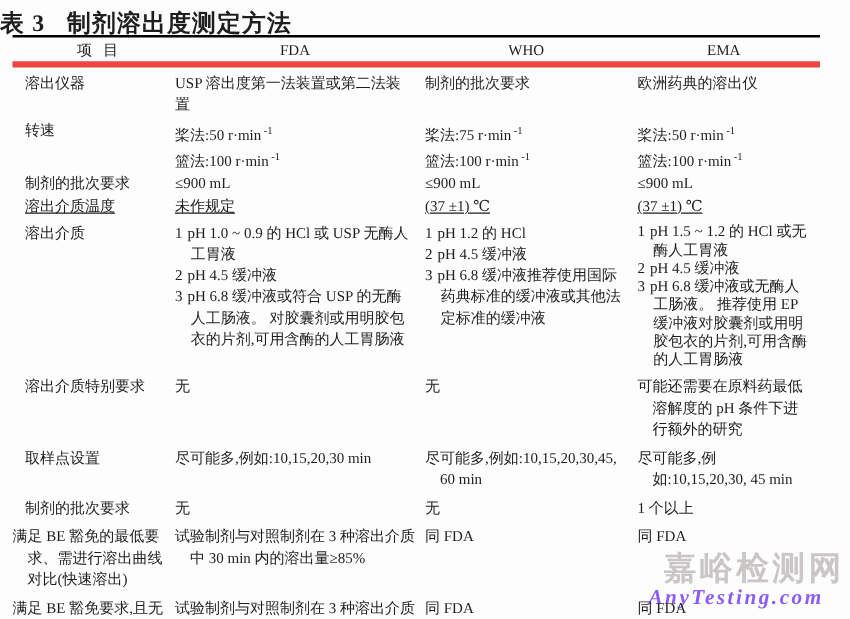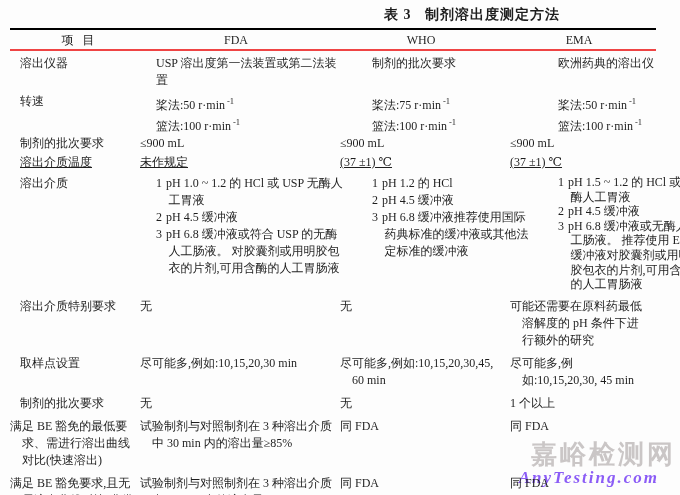--- a/index.html
+++ b/index.html
@@ -8,43 +8,43 @@
     width:680px; height:495px;
     font-family:"Liberation Serif","DejaVu Serif",serif;
     color:#1e1e1e;
     position:relative;
     overflow:hidden;
   }
   .page { position:relative; width:680px; height:495px; background:#fdfdfd; }
 
   .title {
     position:absolute; top:6px; left:0; width:560px;
-    text-align:right; font-weight:bold; font-size:14px;
+    text-align:left; font-weight:bold; font-size:19px;
     white-space:pre; z-index:1; letter-spacing:1px;
   }
 
   .table {
     position:absolute; top:28px; left:10px; width:646px;
     border-top:2px solid #000; border-bottom:2px solid #000;
     z-index:1; font-size:12px;
   }
   .trow { display:grid; grid-template-columns:130px 200px 170px 146px; }
   .thead {
-    border-bottom:2px solid #ef4444;
+    border-bottom:5px solid #ef4444;
     padding-top:2px; padding-bottom:1px;
   }
   .thead .c { text-align:center; line-height:16px; white-space:pre; }
   .c { line-height:17px; padding-right:8px; }
   .c1 { padding-left:10px; padding-right:4px; }
   .tight { line-height:14.6px; }
   .hang { padding-left:1em; text-indent:-1em; }
   .li { padding-left:1.05em; text-indent:-1.05em; }
   .li .num { margin-right:4px; }
   sup { font-size:8.5px; margin-left:2px; }
-  .mt4 { margin-top:4px;gap:16px; } .mt6 { margin-top:6px; } .mt2 { margin-top:2px;text-decoration:underline; }
+  .mt4 { margin-top:4px; } .mt6 { margin-top:6px; } .mt2 { margin-top:2px;text-decoration:underline; }
   .mb4 { margin-bottom:4px; }
 
   .watermark {
     position:absolute; right:4px; top:438px; z-index:0;
     text-align:right; user-select:none;
   }
   .wm-name {
     font-size:26px; font-weight:bold; color:#cac6c6; letter-spacing:3px;
     line-height:34px;
   }
@@ -107,21 +107,21 @@
     <div class="trow mt2">
       <div class="c c1">溶出介质温度</div>
       <div class="c">未作规定</div>
       <div class="c">(37 ±1) ℃</div>
       <div class="c">(37 ±1) ℃</div>
     </div>
 
     <div class="trow mt4">
       <div class="c c1">溶出介质</div>
       <div class="c">
-        <div class="li"><span class="num">1</span><span>pH 1.0 ~ 1.2 的 HCl 或 USP 无酶人工胃液</span></div>
+        <div class="li"><span class="num">1</span><span>pH 1.0 ~ 0.9 的 HCl 或 USP 无酶人工胃液</span></div>
         <div class="li"><span class="num">2</span><span>pH 4.5 缓冲液</span></div>
         <div class="li"><span class="num">3</span><span>pH 6.8 缓冲液或符合 USP 的无酶人工肠液。 对胶囊剂或用明胶包衣的片剂,可用含酶的人工胃肠液</span></div>
       </div>
       <div class="c">
         <div class="li"><span class="num">1</span><span>pH 1.2 的 HCl</span></div>
         <div class="li"><span class="num">2</span><span>pH 4.5 缓冲液</span></div>
         <div class="li"><span class="num">3</span><span>pH 6.8 缓冲液推荐使用国际药典标准的缓冲液或其他法定标准的缓冲液</span></div>
       </div>
       <div class="c tight">
         <div class="li"><span class="num">1</span><span>pH 1.5 ~ 1.2 的 HCl 或无酶人工胃液</span></div>

